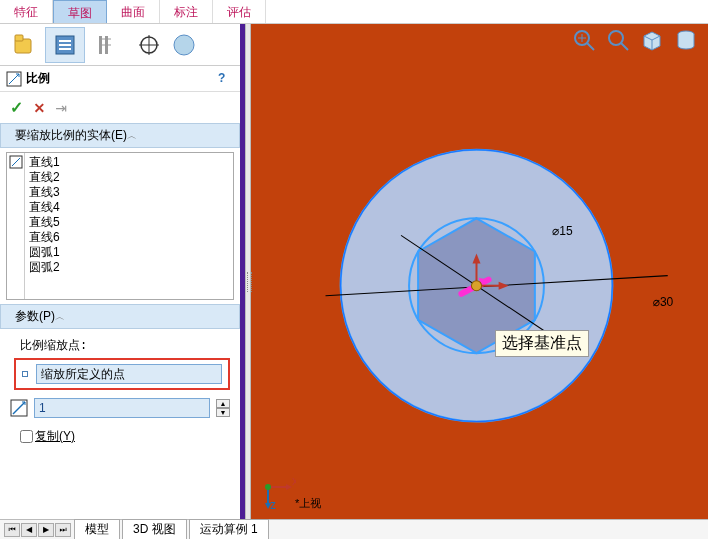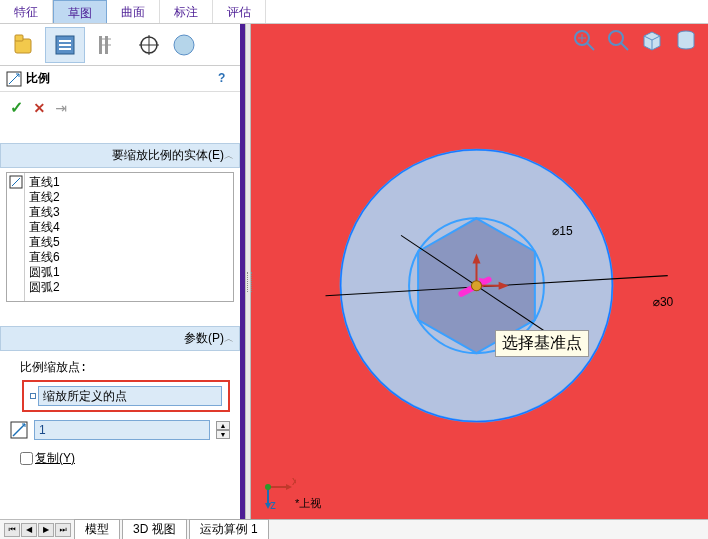--- a/index.html
+++ b/index.html
@@ -1,62 +1,62 @@
 <!DOCTYPE html>
 <html><head>
 <meta charset="utf-8">
 <style>
 * { box-sizing: border-box; margin: 0; padding: 0; font-family: "Microsoft YaHei", "SimSun", sans-serif; font-size: 12px; }
 body { width: 708px; height: 539px; background: #fff; overflow: hidden; position: relative; }
 
 .tabs-top { display: flex; background: #fff; border-bottom: 1px solid #ccc; height: 24px; }
-.tabs-top .tab { padding: 4px 14px; color: #4c1d95; cursor: pointer; border-right: 1px solid #ddd; }
+.tabs-top .tab { padding: 4px 14px; color: #be185d; cursor: pointer; border-right: 1px solid #ddd; }
 .tabs-top .tab.active { background: #bfd9f2; border: 1px solid #7aa8d6; border-bottom: none; }
 
 .main { display: flex; height: calc(100% - 24px - 20px); }
 
 .panel { width: 245px; background: #fff; border-right: 5px solid #4c1d95; display: flex; flex-direction: column; }
 .panel-toolbar { display: flex; gap: 0; padding: 2px; border-bottom: 1px solid #ccc; height: 42px; align-items: center; }
 .panel-toolbar .tbtn { width: 40px; height: 36px; display: flex; align-items: center; justify-content: center; border: 1px solid transparent; cursor: pointer; margin: 0 1px; }
 .panel-toolbar .tbtn.sel { background: #dbeaf7; border: 1px solid #a6c6e4; }
 
 .title-row { display: flex; align-items: center; padding: 4px 6px; border-bottom: 1px solid #ddd; }
 .title-row .title { font-weight: bold; margin-left: 4px; flex: 1; }
 .title-row .help { width: 16px; height: 16px; color: #2a6fb5; font-weight: bold; cursor: pointer; }
 
 .action-row { display: flex; gap: 10px; padding: 6px 10px; align-items: center; }
 .action-row .ok { color: #2a9b2a; font-size: 16px; font-weight: bold; cursor: pointer; }
 .action-row .cancel { color: #c0392b; font-size: 14px; font-weight: bold; cursor: pointer; }
 .action-row .pin { color: #999; font-size: 14px; cursor: pointer; }
 
-.section-head { background: #d9e9f7; border: 1px solid #b5cde3; padding: 3px 5px; display: flex; justify-content: flex-end; align-items: center; cursor: pointer; margin-top: 20px; }
+.section-head { background: #d9e9f7; border: 1px solid #b5cde3; padding: 3px 14px; display: flex; justify-content: flex-start; align-items: center; cursor: pointer; }
 .section-head .chev { color: #666; font-size: 10px; }
 
-.entity-box { margin: 4px 6px; border: 1px solid #aaa; background: #fff; height: 130px; overflow: auto; display: flex; }
+.entity-box { margin: 4px 6px; border: 1px solid #aaa; background: #fff; height: 148px; overflow: auto; display: flex; }
 .entity-box .gutter { width: 18px; border-right: 1px solid #ccc; position: relative; }
 .entity-box .gutter svg { position: absolute; top: 2px; left: 2px; }
 .entity-box .list { flex: 1; padding: 2px 4px; }
 .entity-box .list div { line-height: 15px; }
 
 .param-inner { padding: 6px 10px; }
 .param-label { margin: 2px 0 4px 10px; font-family: Liberation Mono, monospace; }
-.highlight-box { border: 2px solid #e0392b; padding: 4px 6px; margin: 2px 0 8px 12px; display: flex; align-items: center; gap: 2px; }
+.highlight-box { border: 2px solid #e0392b; padding: 4px 6px; margin: 2px 0 8px 4px; display: flex; align-items: center; gap: 8px; }
 .highlight-box .bullet { width: 6px; height: 6px; border: 1px solid #4a7fb5; background: #fff; }
 .highlight-box input { flex: 1; height: 20px; border: 1px solid #7aa8d6; background: #dbeaf7; padding: 0 4px; }
 
 .numrow { display: flex; align-items: center; gap: 6px; margin: 4px 0 10px 0; }
 .numrow .icon { width: 18px; height: 18px; }
 .numrow input { flex: 1; height: 20px; border: 1px solid #7aa8d6; background: #dbeaf7; padding: 0 4px; color: #1a4a8a; }
 .numrow .spin { display: flex; flex-direction: column; }
 .numrow .spin div { width: 14px; height: 9px; border: 1px solid #999; font-size: 7px; line-height: 7px; text-align: center; cursor: pointer; background: #f0f0f0; }
 
 .copyrow { display: flex; align-items: center; gap: 2px; margin-left: 10px; text-decoration: underline; }
 .copyrow input { width: 13px; height: 13px; }
 
-.viewport { flex: 1; position: relative; background: #ef4444; }
+.viewport { flex: 1; position: relative; background: #c2410c; }
 .view-icons { position: absolute; top: 2px; right: 8px; display: flex; gap: 6px; }
 .view-icons .vi { width: 28px; height: 28px; cursor: pointer; }
 
 .canvas { position: absolute; inset: 0; }
 
 .tooltip { position: absolute; background: #fffde8; border: 1px solid #999; padding: 2px 6px; font-size: 16px; }
 
 .bottom-tabs { position: absolute; bottom: 0; left: 0; right: 0; height: 20px; border-top: 1px solid #bbb; background: #f5f5f5; display: flex; align-items: center; padding-left: 4px; gap: 0; }
 .bottom-tabs .navbtn { width: 16px; height: 14px; border: 1px solid #aaa; background: #e8e8e8; font-size: 8px; line-height: 12px; text-align: center; cursor: pointer; margin-right: 1px; }
 .bottom-tabs .btab { padding: 1px 10px; border: 1px solid #aaa; background: #fff; cursor: pointer; margin-left: 2px; font-size: 12px; }

